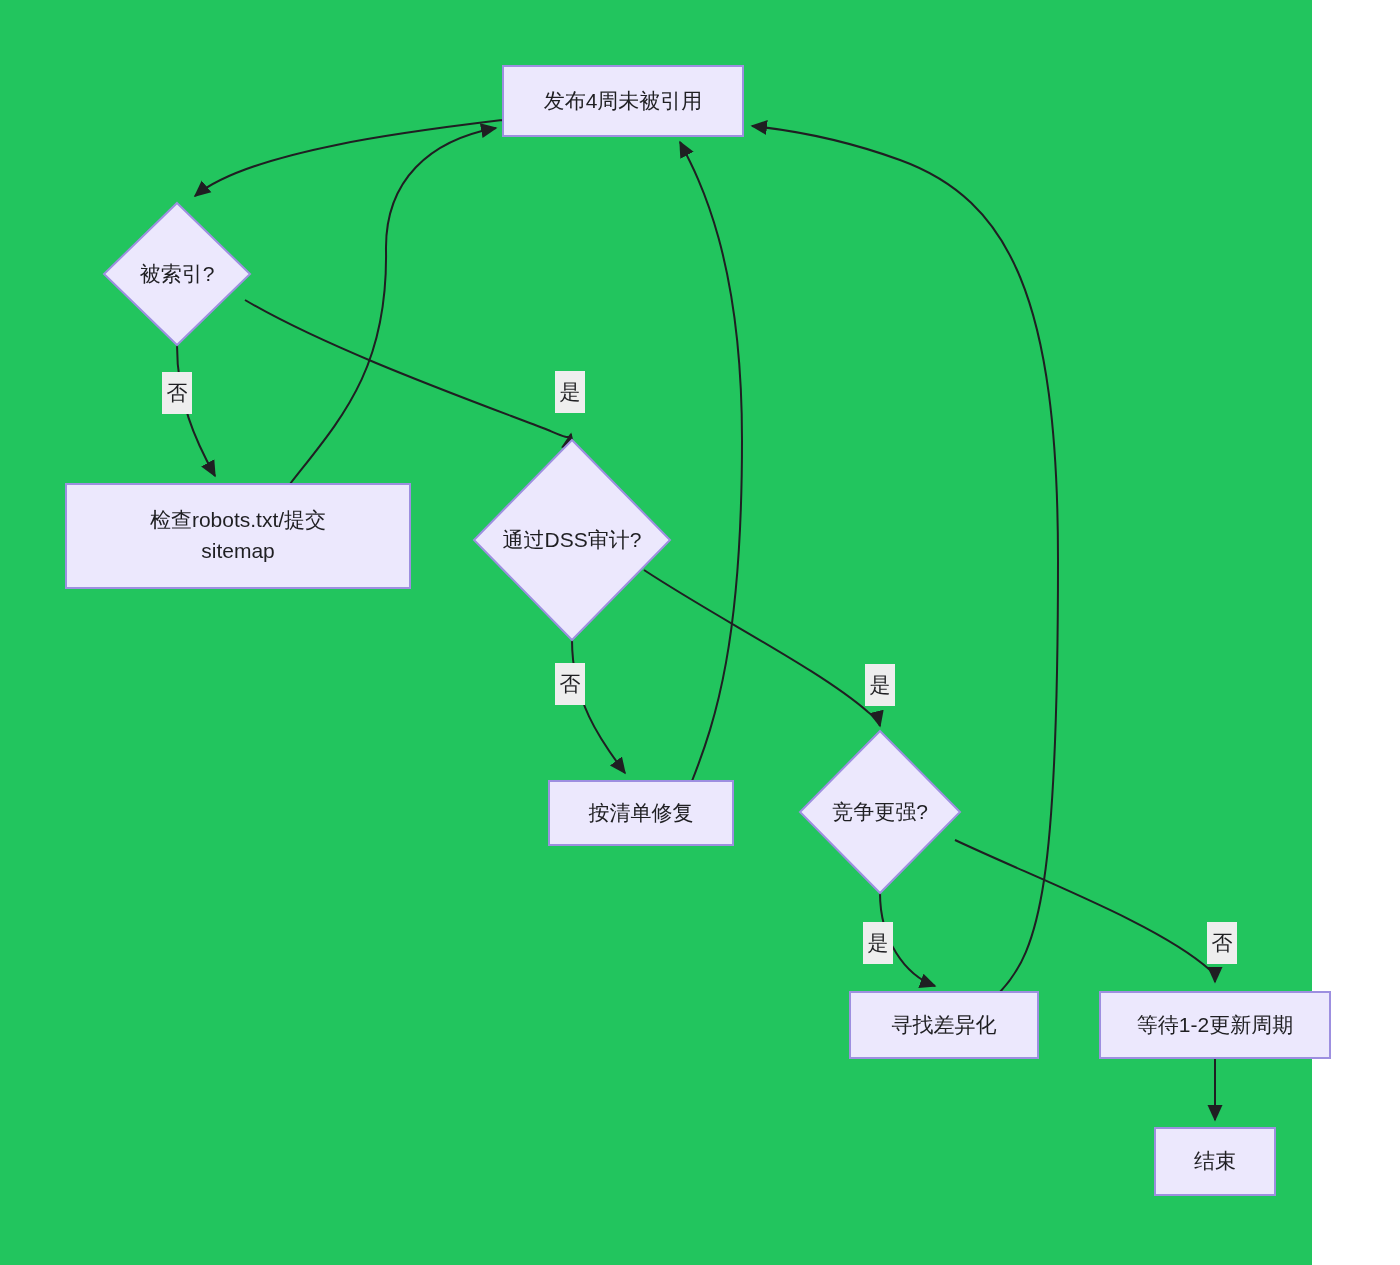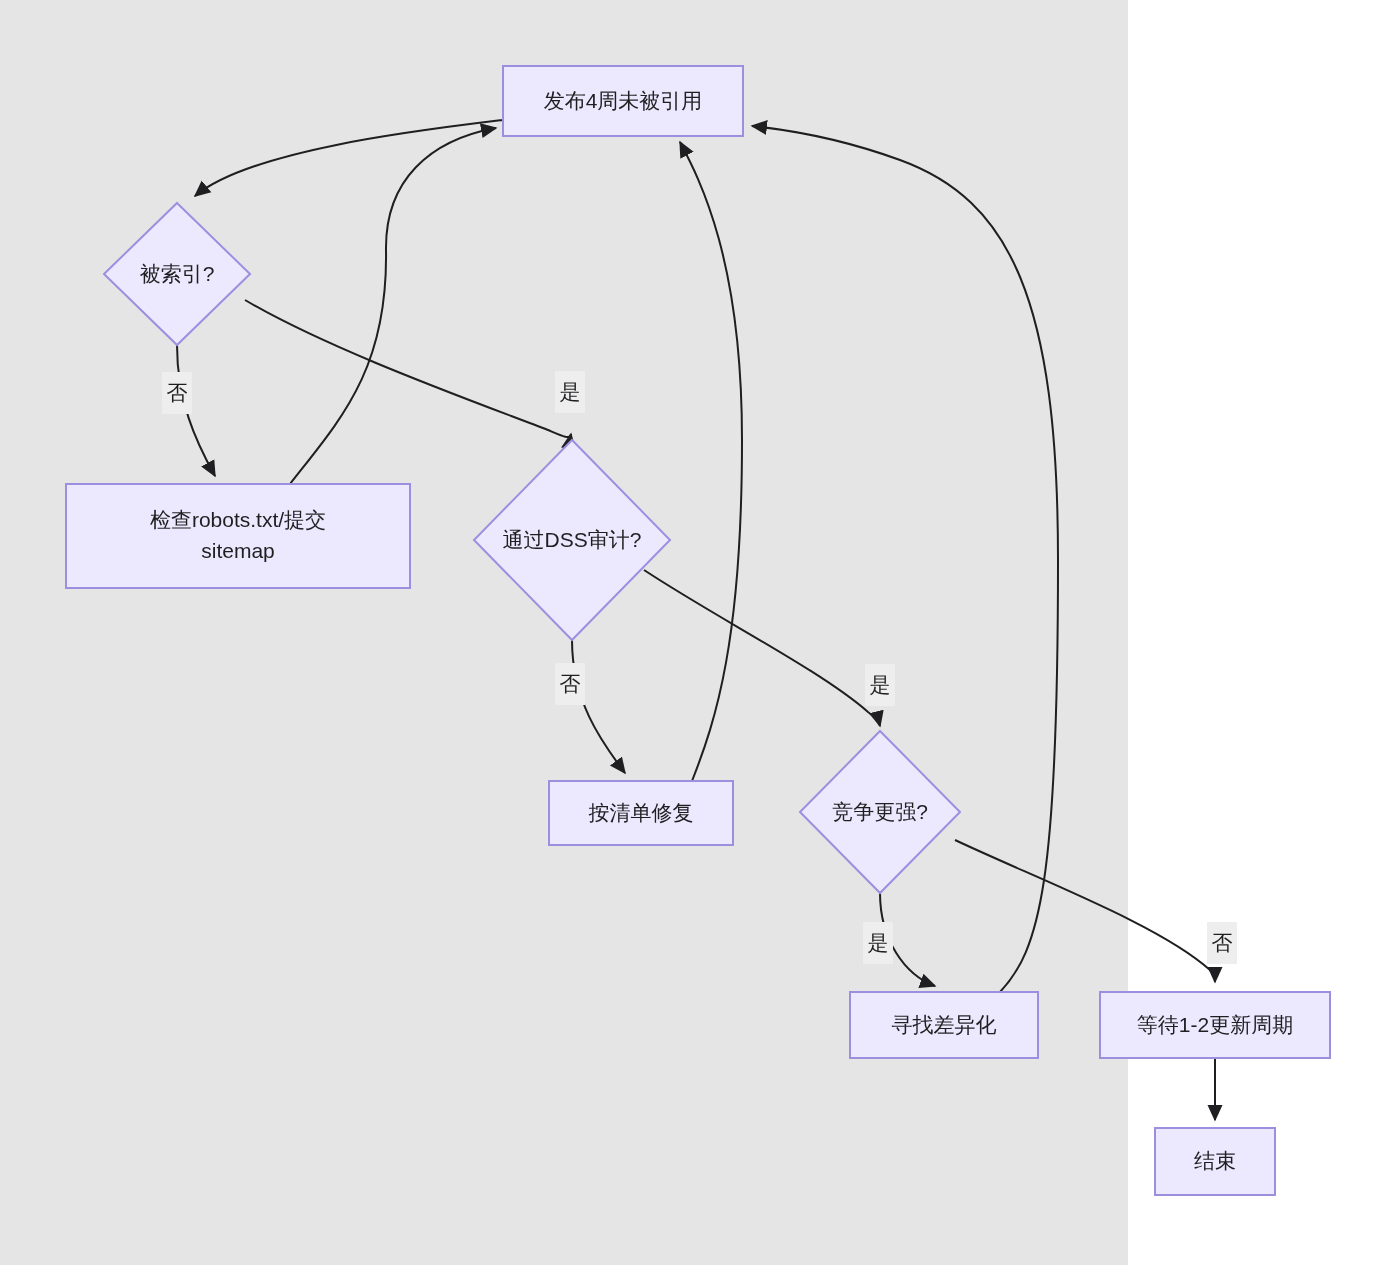--- a/index.html
+++ b/index.html
@@ -8,23 +8,23 @@
     background: #ffffff;
   }
   body {
     width: 1400px;
     height: 1265px;
     font-family: "Liberation Sans", "DejaVu Sans", sans-serif;
     overflow: hidden;
   }
   #diagram-root {
     position: relative;
-    width: 1128px;
+    width: 1312px;
     height: 1265px;
-    background: #e5e5e5;
+    background: #22c55e;
   }
   svg#flowchart {
     position: absolute;
     top: 0;
     left: 0;
     width: 1400px;
     height: 1265px;
     display: block;
   }
   .node-shape {

